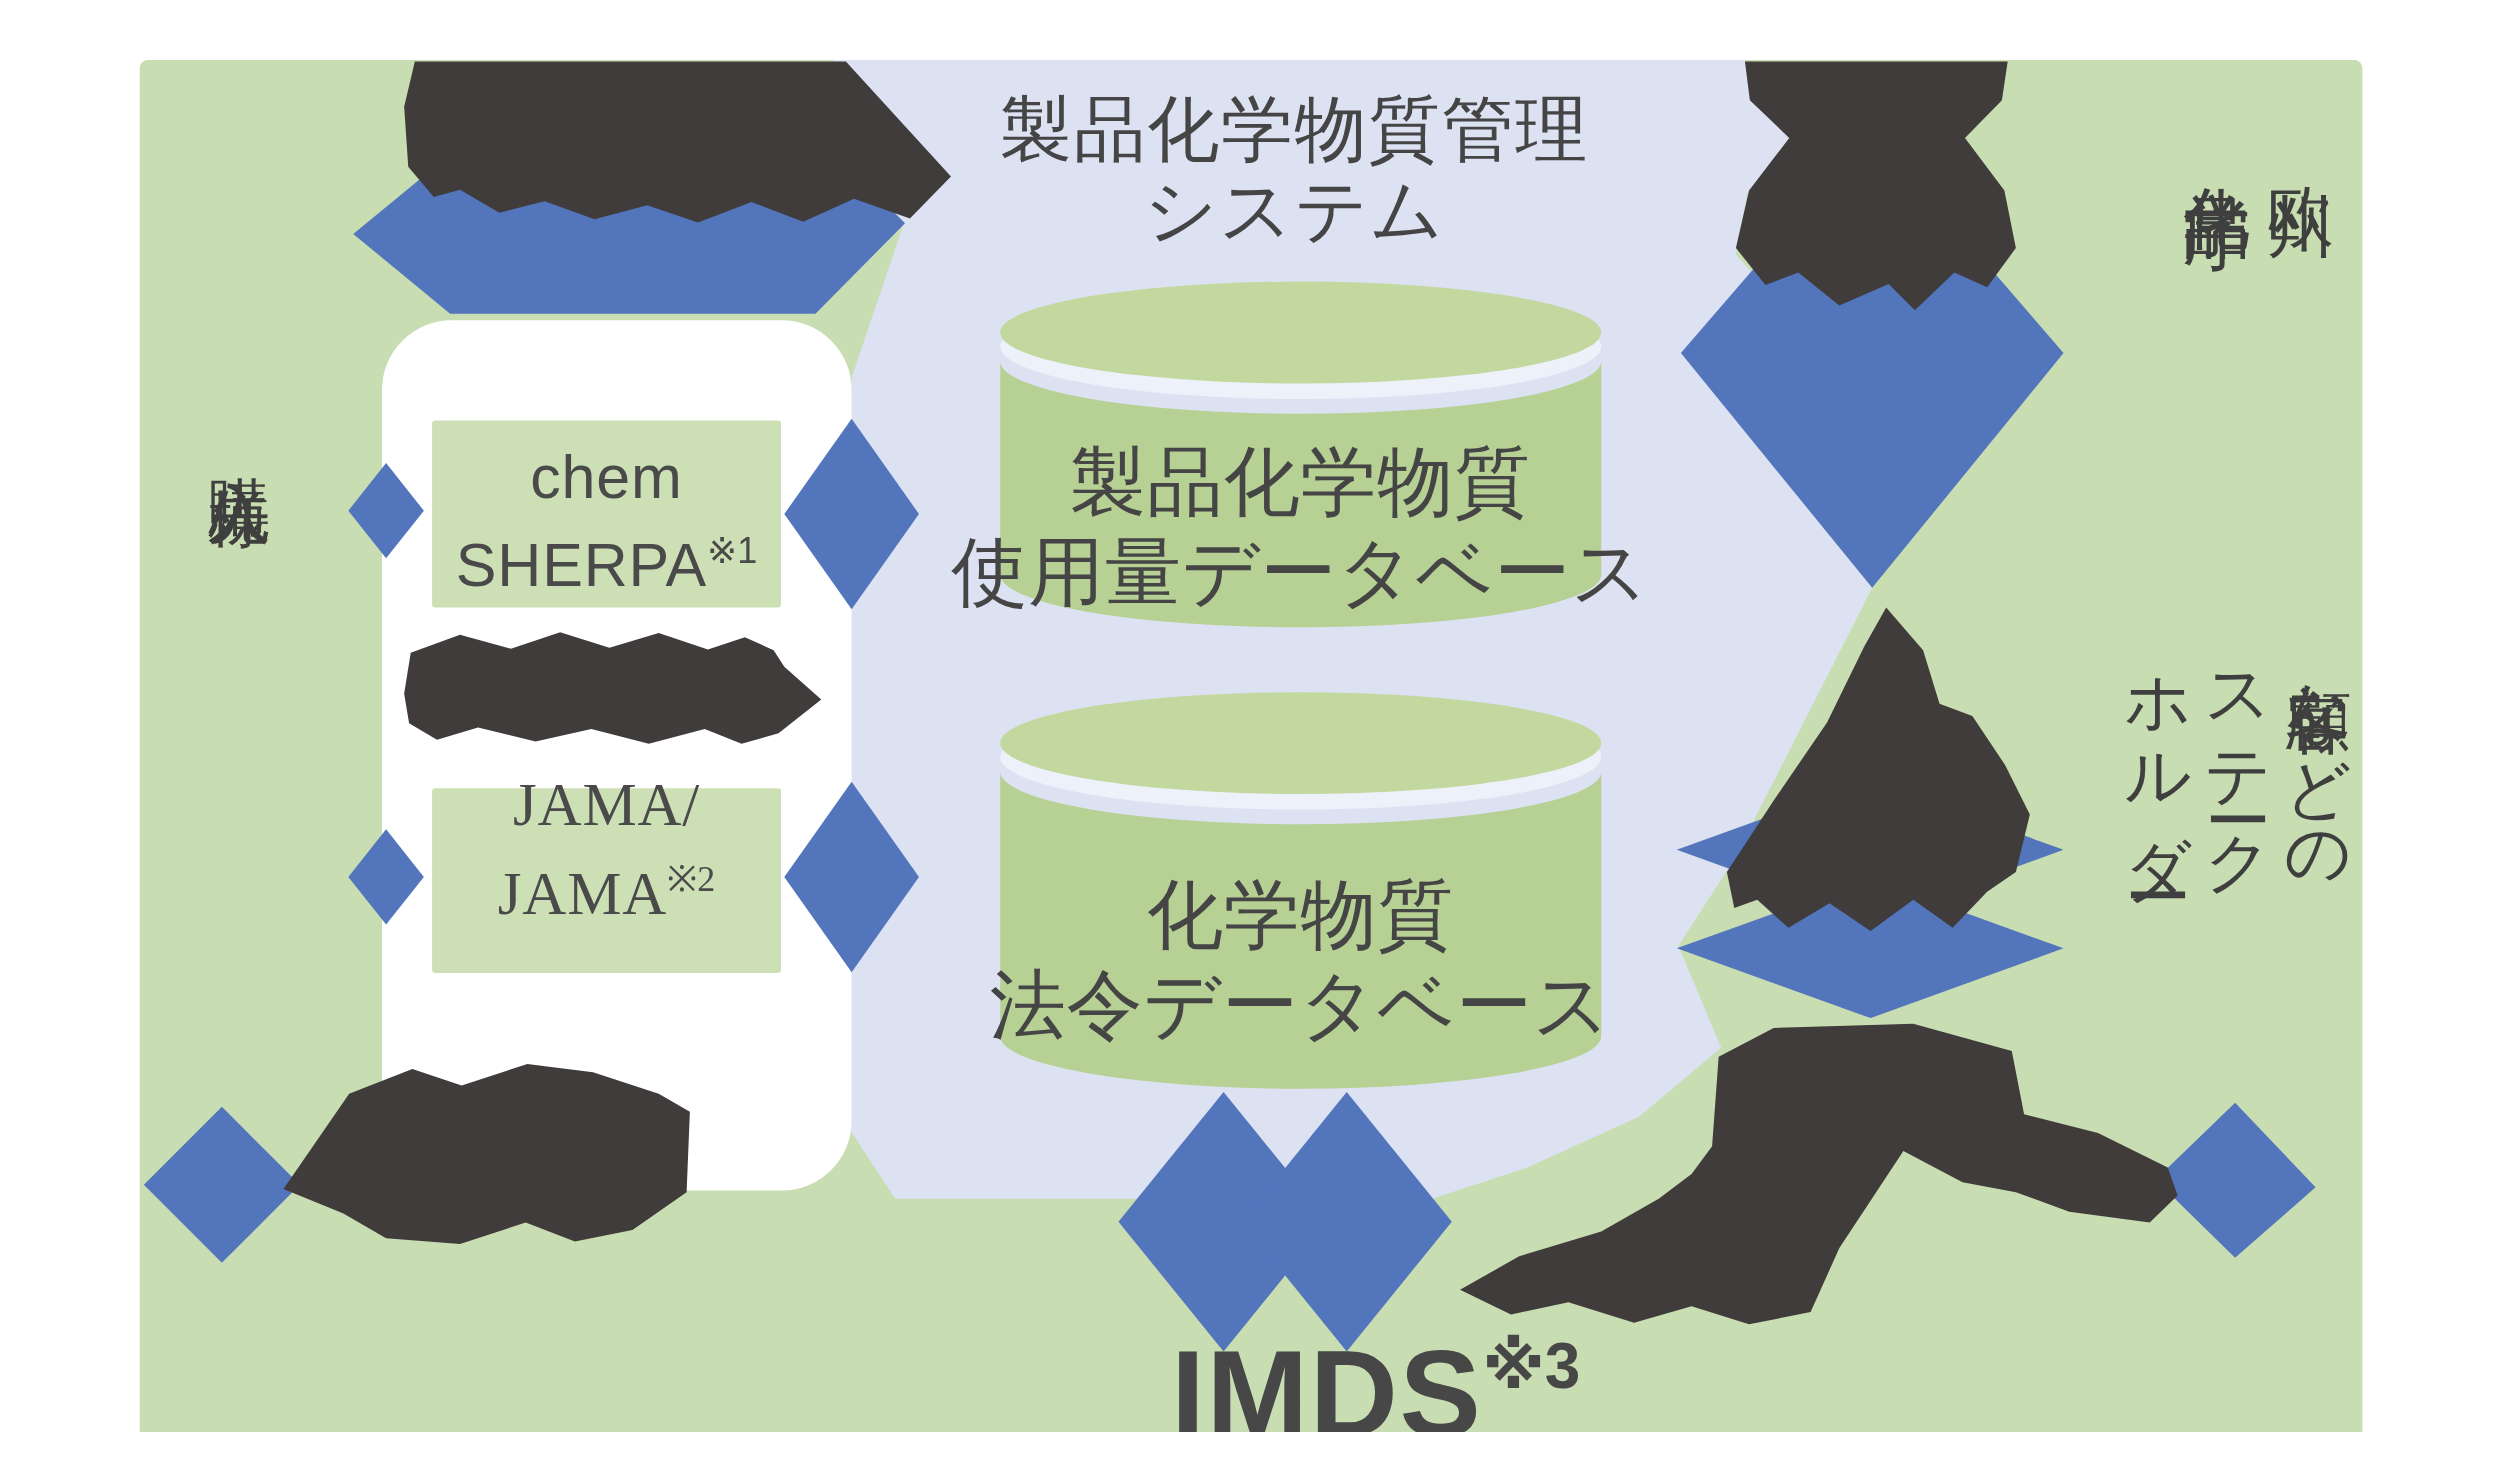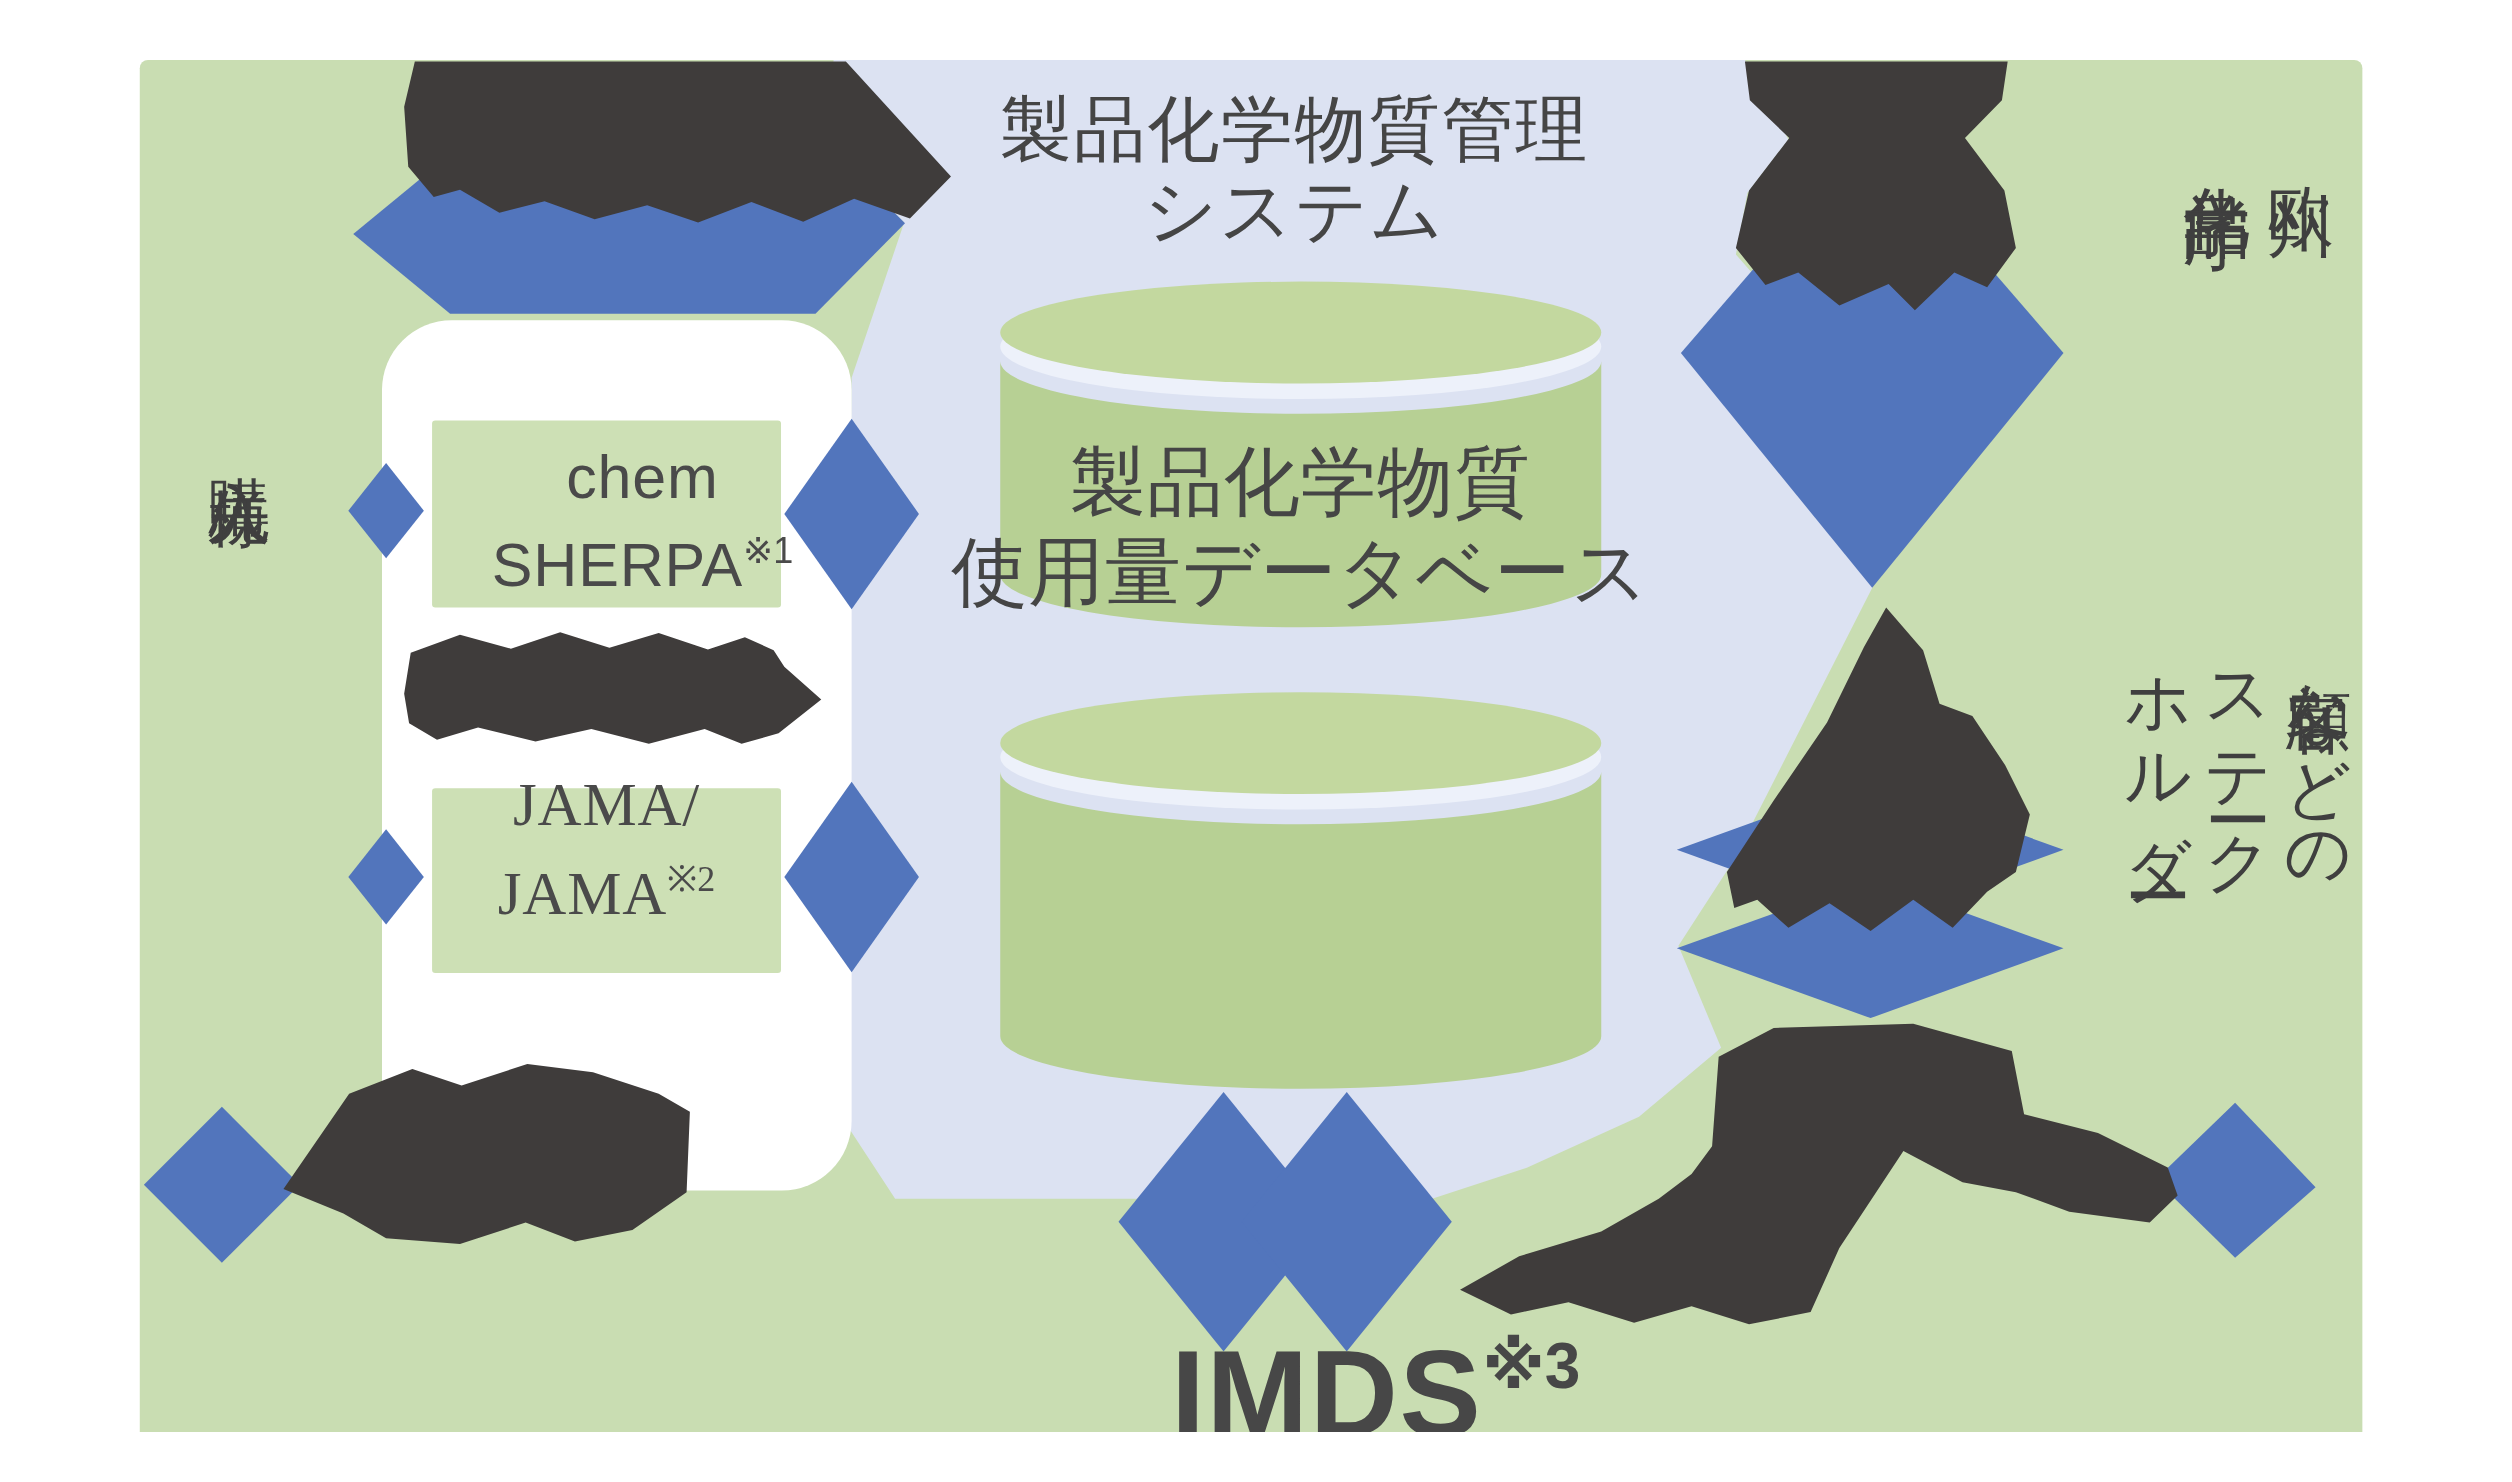--- a/index.html
+++ b/index.html
@@ -13,21 +13,21 @@
   .vtext{writing-mode:vertical-rl;text-orientation:mixed;}
   .vtext span{display:block;}
   
   .title{left:884px;top:89px;width:821px;font-size:72px;line-height:81px;letter-spacing:1.6px;}
   
   .db-label{left:931px;width:739px;font-size:76px;line-height:90px;letter-spacing:0.8px;}
   .db-usage{top:437px;text-align:center;}
   .db-law{top:870px;}
   
   .box-label{left:432px;width:349px;font-size:61px;line-height:74px;letter-spacing:0.8px;color:#4a4a4a;}
-  .box1{top:440px;margin-left:36px;}
+  .box1{top:440px;}
   .box2{top:768px;font-family:Liberation Serif, serif;}
   .box-label sup{font-size:36px;vertical-align:23px;letter-spacing:0;}
   
   .supplier{left:197px;top:427px;font-size:62px;letter-spacing:4.1px;color:#3f3f3f;}
   .echa{right:169px;top:134px;font-size:67px;line-height:84px;letter-spacing:5px;height:526px;color:#3f3f3f;}
   .stakeholders{right:153px;top:632px;font-size:66px;line-height:80px;letter-spacing:1.6px;height:526px;color:#3f3f3f;}
   
   .imds{left:1171px;top:1324px;font-size:122px;letter-spacing:1.6px;color:#474747;font-weight:bold;}
   .imds sup{font-size:64px;vertical-align:48px;letter-spacing:0;}
 </style>
@@ -105,20 +105,24 @@
   <div class="txt title center">
     <div>製品化学物質管理</div>
     <div>システム</div>
   </div>
 
   <div class="txt db-label db-usage center">
     <div>製品化学物質</div>
     <div>使用量データベース</div>
   </div>
 
+  <div class="txt db-label db-law center">
+    <div>化学物質</div>
+    <div>法令データベース</div>
+  </div>
 
   <div class="txt box-label box1 center">
     <div>chem</div>
     <div><span>SHERPA</span><sup>※1</sup></div>
   </div>
 
   <div class="txt box-label box2 center">
     <div>JAMA/</div>
     <div><span>JAMA</span><sup>※2</sup></div>
   </div>

